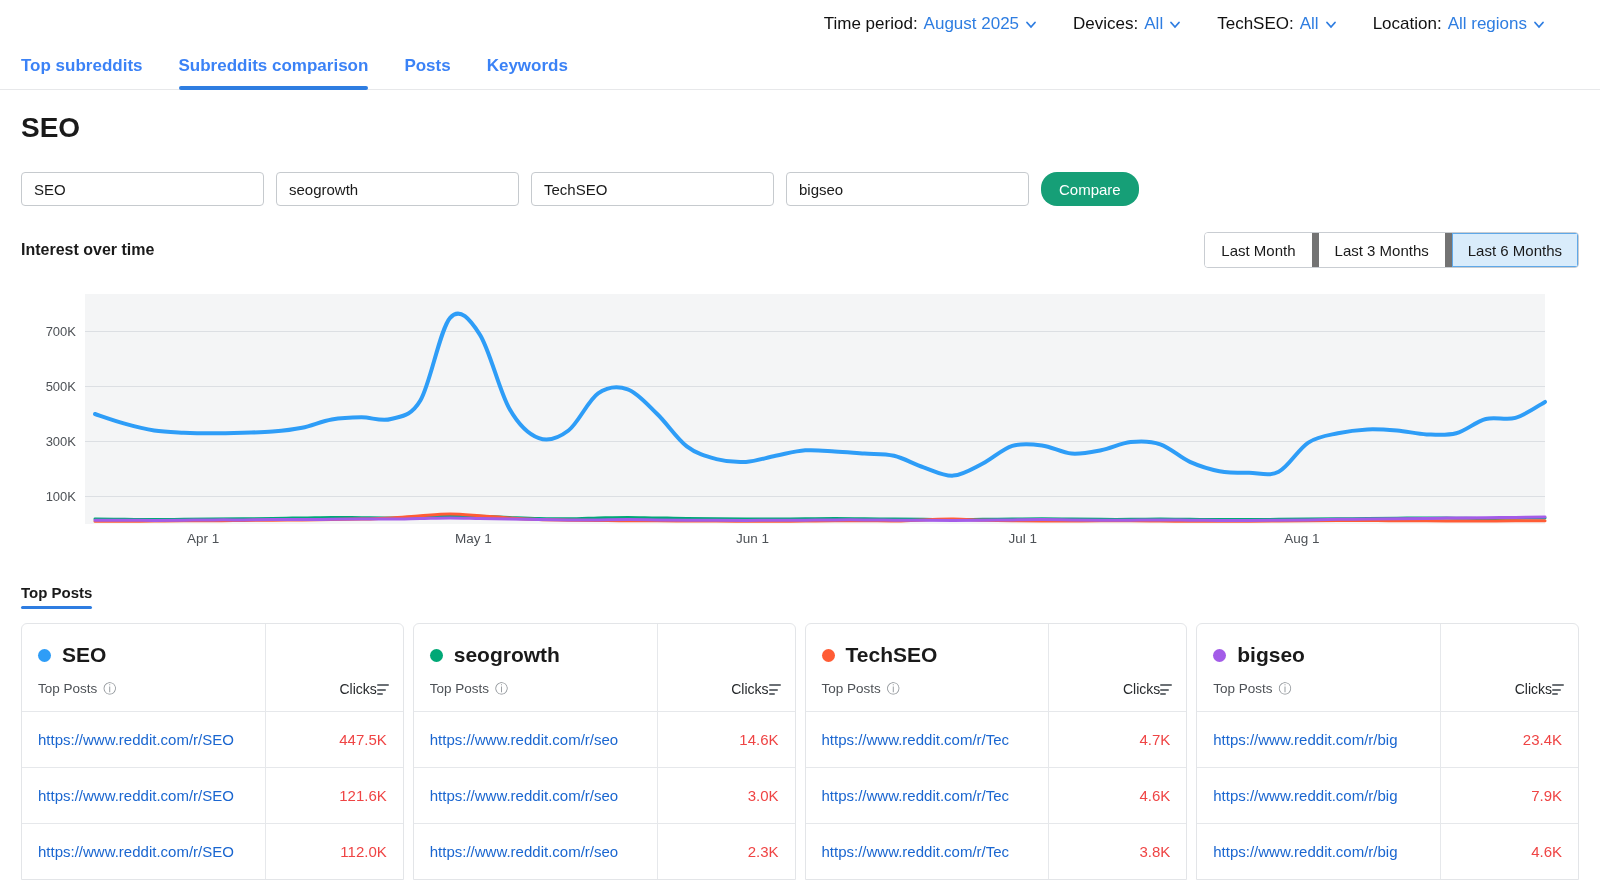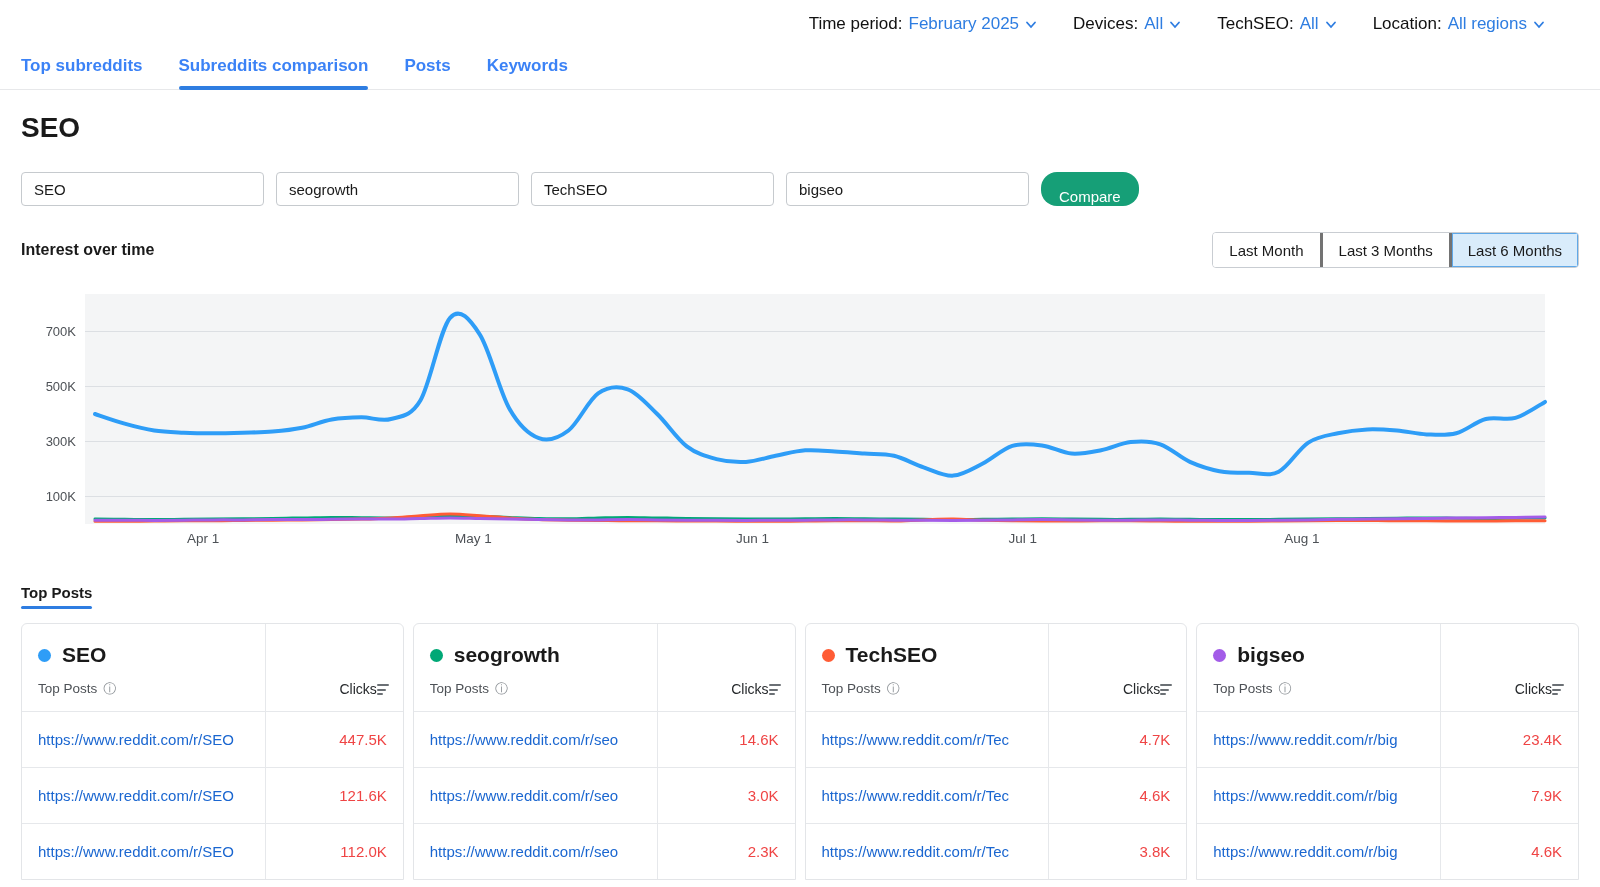--- a/index.html
+++ b/index.html
@@ -26,28 +26,28 @@
   .tab{font-size:17px;font-weight:700;padding:6px 0 13px;cursor:pointer;position:relative;color:#3b82f6}
   .tab.active::after{content:"";position:absolute;left:0;right:0;bottom:-1px;height:4px;
                      background:var(--accent);border-radius:3px}
 
   .page-title{font-size:28px;font-weight:700;margin:22px 0 0 21px}
 
   
   .compare-row{display:flex;gap:12px;margin:28px 21px 0;align-items:center}
   .sub-input{width:243px;height:34px;border:1px solid #c6cace;border-radius:4px;
              padding:0 12px;font-size:15px;font-family:inherit;color:#1a1a1a;outline:none}
-  .btn-compare{height:34px;padding:16px 18px;background:var(--button-green);color:#fff;border:none;
+  .btn-compare{height:34px;padding:8px 18px;background:var(--button-green);color:#fff;border:none;
                border-radius:16px;font-size:15px;font-family:inherit;cursor:pointer}
 
   
   .interest-head{display:flex;justify-content:space-between;align-items:center;margin:26px 21px 0}
   .interest-title{font-size:16px;font-weight:700}
   .seg{display:flex;border:1px solid #c9cdd2;border-radius:4px;overflow:hidden}
-  .seg button{height:34px;padding:0 16px;background:#fff;border:none;border-left:3px solid #737373;
+  .seg button{height:34px;padding:0 16px;background:#fff;border:none;border-left:7px solid #737373;
               font-size:15px;font-family:inherit;color:#1a1a1a;cursor:pointer}
   .seg button:first-child{border-left:none}
   .seg button.active{background:var(--active-range-bg);
                      box-shadow:inset 0 0 0 1px var(--active-range-border)}
 
   
   .chart-wrap{margin:26px 21px 0}
   svg.chart{display:block;width:1558px;height:254px;font-family:inherit}
 
   
@@ -78,21 +78,21 @@
 </style>
 </head>
 <body>
 
 
 
 
 <div class="filters">
   <div class="filter">
     <span class="f-label">Time period:</span>
-    <span class="f-value">February 2025</span>
+    <span class="f-value">August 2025</span>
     <svg class="chev" width="12" height="8" viewBox="0 0 12 8">
         <path d="M2 1.5 L6 6 L10 1.5" fill="none" stroke="#2e7de1" stroke-width="1.8" stroke-linecap="round"></path>
       </svg>
   </div>
   <div class="filter">
     <span class="f-label">Devices:</span>
     <span class="f-value">All</span>
     <svg class="chev" width="12" height="8" viewBox="0 0 12 8">
         <path d="M2 1.5 L6 6 L10 1.5" fill="none" stroke="#2e7de1" stroke-width="1.8" stroke-linecap="round"></path>
       </svg>

